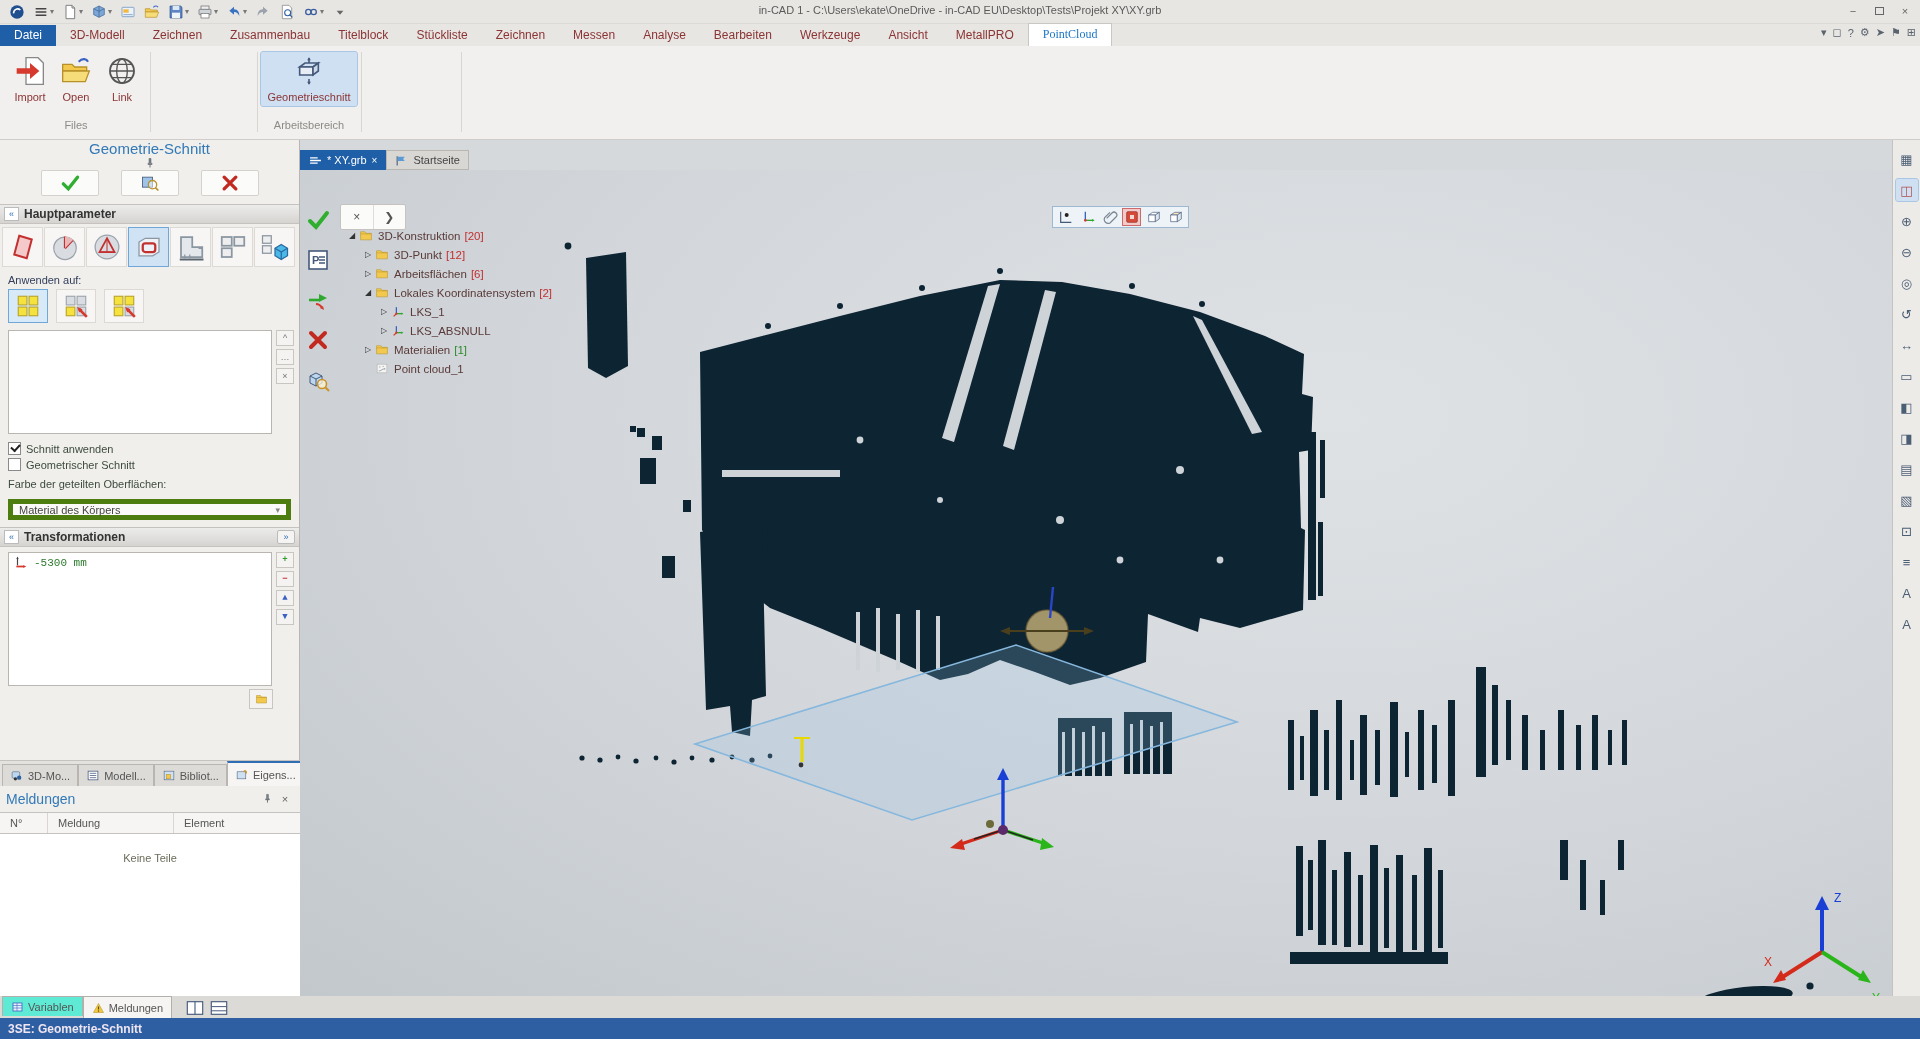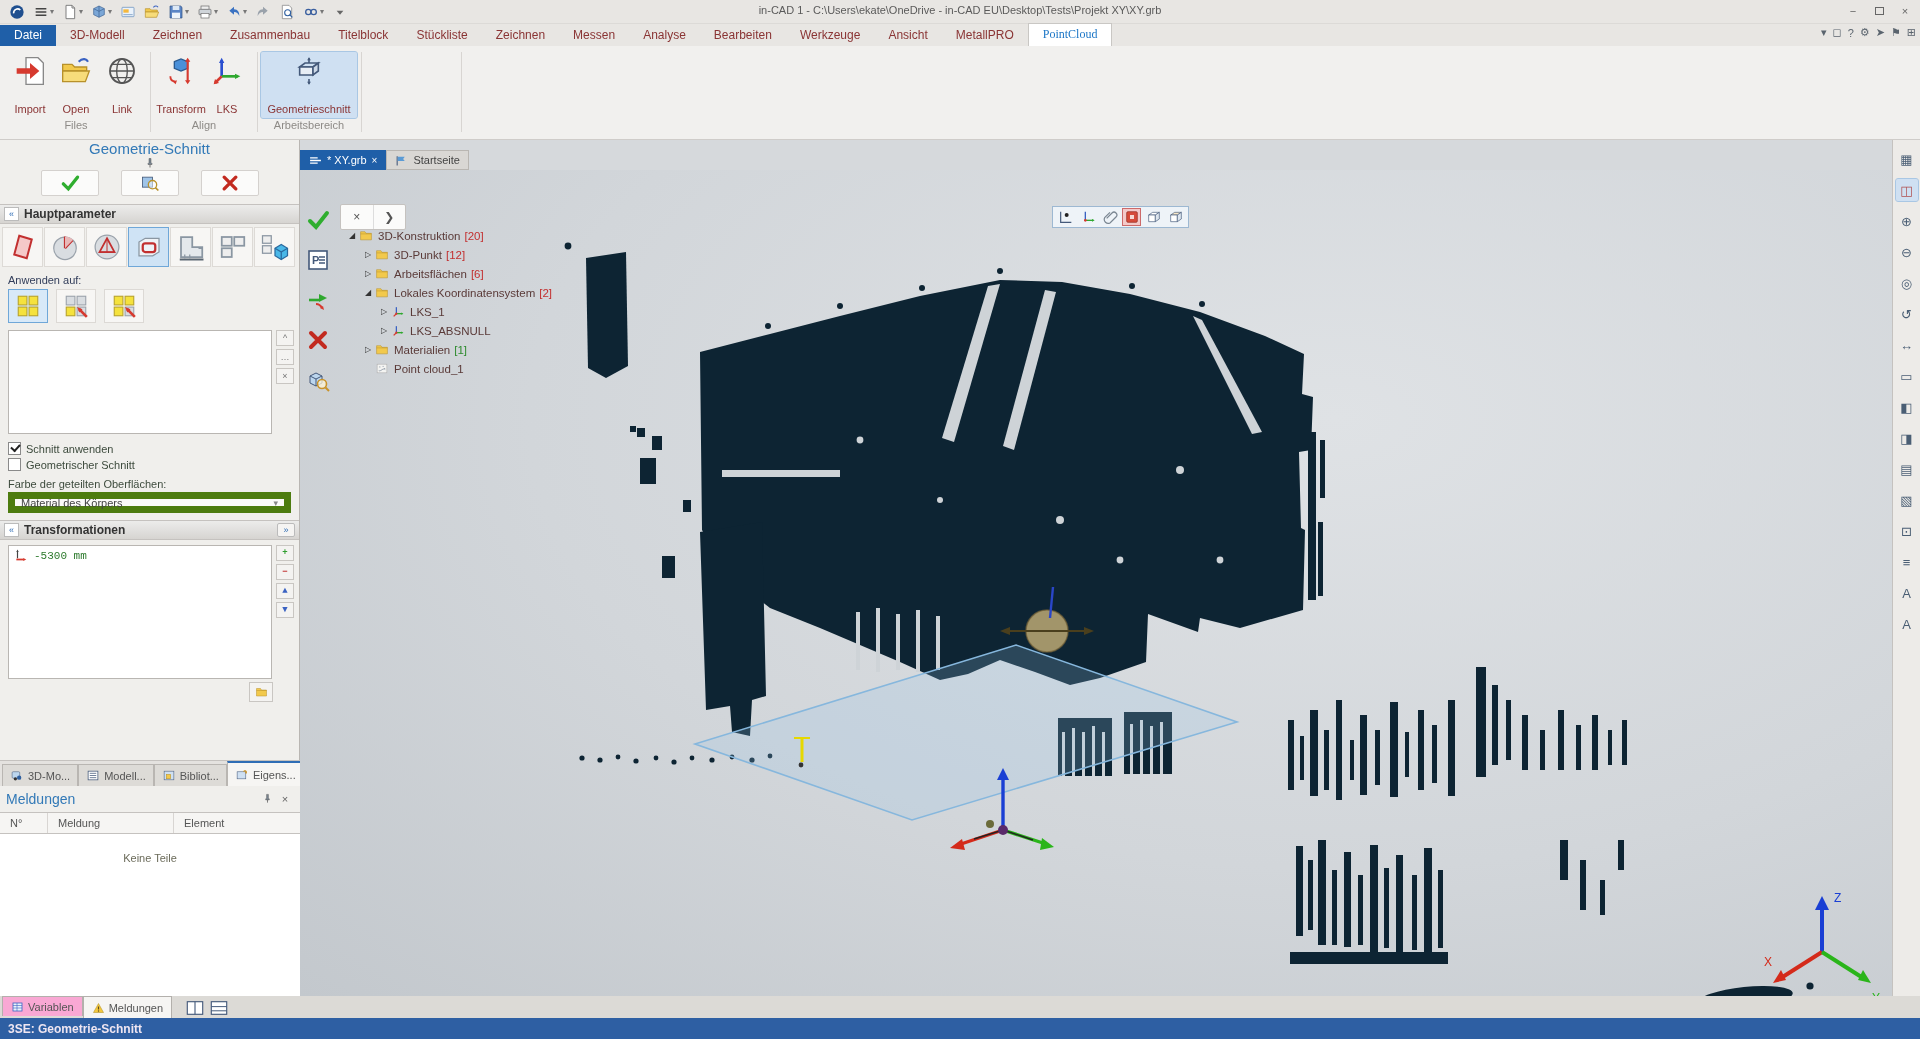--- a/index.html
+++ b/index.html
@@ -25,21 +25,21 @@
   .rtab.active { background:#fff; color:#1a75c6; border:1px solid #c9c7c4; border-bottom:none;font-family:Liberation Serif, serif; }
   #tabrow-right { position:absolute; right:4px; top:26px; display:flex; gap:6px; align-items:center; }
   .tr-ico { font-size:11px; color:#5a646e; }
 
   
   #ribbon { position:absolute; left:0; top:46px; width:1920px; height:94px; background:#f1f0ee; border-bottom:1px solid #cfccc9; }
   .rgroup { position:absolute; top:0; height:93px; }
   .rgroup .btns { display:flex; align-items:flex-start; padding-top:6px; justify-content:center; }
   .rbtn { width:46px; display:flex; flex-direction:column; align-items:center; padding:3px 1px; border-radius:2px; }
   .rbtn svg { width:32px; height:32px; }
-  .rbtn .lbl { margin-top:16px; font-size:11px; color:#8a3434; text-align:center; line-height:12px; }
+  .rbtn .lbl { margin-top:4px; font-size:11px; color:#8a3434; text-align:center; line-height:12px; }
   .rbtn.active { background:#cfe0f2; outline:1px solid #a9c7e4; }
   .rbtn.wide { width:96px; }
   .grp-label { position:absolute; bottom:8px; width:100%; text-align:center; color:#8d8a86; font-size:11px; }
   .grp-sep { position:absolute; top:6px; height:80px; width:1px; background:#d8d5d2; }
 
   
   #leftpanel { position:absolute; left:0; top:140px; width:300px; height:856px; background:#f0efec; border-right:1px solid #b9b6b2; }
   #panel-head { height:28px; display:flex; align-items:center; padding:0 6px;flex-direction:column; }
   #panel-title { color:#3279b7; font-size:15px; flex:1; }
   .ph-ico { width:18px; text-align:center; color:#666; font-size:11px; }
@@ -64,21 +64,21 @@
   .side-col { width:26px; display:flex; flex-direction:column; gap:3px; align-items:center; padding-top:0px; }
   .mini-btn { width:18px; height:16px; background:#f4f3f1; border:1px solid #c9c6c2; font-size:9px; color:#777; display:flex; align-items:center; justify-content:center; }
   .mini-btn.green { color:#2f9e2f; font-weight:bold; }
   .mini-btn.red { color:#c23030; font-weight:bold; }
   .mini-btn.blue { color:#3a62c2; }
   #chk-col { padding:8px 8px 0; display:flex; flex-direction:column; gap:3px; }
   .chk { display:flex; align-items:center; gap:5px; color:#3c4a3c; }
   .chk .box { width:13px; height:13px; background:#fff; border:1px solid #8a8a8a; position:relative; }
   .chk.checked .box::after { content:""; position:absolute; left:2px; top:1px; width:7px; height:4px; border-left:2px solid #222; border-bottom:2px solid #222; transform:rotate(-48deg); }
   #color-label { padding:7px 8px 2px; color:#3c4a3c; }
-  #material-dd { margin:0 8px; height:21px; background:#fbfaf9; border:7px solid #4d7c0f; display:flex; align-items:center; padding:0 6px; color:#444; }
+  #material-dd { margin:7px 8px; height:21px; background:#fbfaf9; border:5px solid #4d7c0f; display:flex; align-items:center; padding:0 6px; color:#444; }
   #material-dd .dd-arrow { margin-left:auto; color:#888; font-size:9px; }
   #transform-head { margin-top:7px; }
   #transform-row { display:flex; padding:5px 0 0 8px;font-family:Liberation Mono, monospace; }
   #transform-list { width:264px; height:134px; background:#fff; border:1px solid #b9b6b2; padding:3px 4px; }
   .titem { display:flex; align-items:center; gap:5px; color:#2c7a2c; }
   .titem svg { width:16px; height:14px; }
   #browse-row { height:24px; display:flex; justify-content:flex-end; padding:3px 26px 0 0; }
   #browse-btn { width:24px; height:20px; background:#f4f3f1; border:1px solid #c9c6c2; display:flex; align-items:center; justify-content:center; }
   #browse-btn svg { width:15px; height:12px; }
   #panel-tabs { position:absolute; left:0; top:620px; width:300px; height:26px; display:flex; align-items:flex-end; padding-left:2px; background:#e4e2df; border-top:1px solid #c5c2bf; }
@@ -87,21 +87,21 @@
   .ptab.active { background:#f6f5f3; height:25px; border-top:2px solid #2f6db5; }
   #msg-head { position:absolute; left:0; top:646px; width:300px; height:26px; display:flex; align-items:center; padding:0 6px; background:#f0efec; }
   #msg-title { color:#3279b7; font-size:14px; flex:1; }
   #msg-table-head { position:absolute; left:0; top:672px; width:300px; height:22px; display:flex; background:#f6f5f3; border-top:1px solid #c5c2bf; border-bottom:1px solid #c5c2bf; }
   .mth { display:flex; align-items:center; padding-left:10px; color:#555; border-right:1px solid #d8d5d2; }
   #msg-body { position:absolute; left:0; top:694px; width:300px; height:162px; background:#fff; }
   #msg-empty { text-align:center; padding-top:18px; color:#6b6b5a; }
 
   
   #bottomstrip { position:absolute; left:0; top:996px; width:1920px; height:22px; background:#dcdad6; display:flex; align-items:flex-end; }
-  .btab { display:flex; align-items:center; gap:4px; height:20px; padding:0 8px; background:#f9a8d4; border:1px solid #b3b0ac; border-bottom:none; color:#555; }
+  .btab { display:flex; align-items:center; gap:4px; height:20px; padding:0 8px; background:#5eead4; border:1px solid #b3b0ac; border-bottom:none; color:#555; }
   .btab svg { width:13px; height:12px; }
   .btab.active { background:#f6f5f3; height:22px; }
   #bs-icons { display:flex; gap:6px; margin-left:14px; padding-bottom:3px; }
   #bs-icons svg { width:18px; height:14px; }
   #statusbar { position:absolute; left:0; top:1018px; width:1920px; height:21px; background:#2e5fa3; display:flex; align-items:center; padding-left:8px; }
   #status-text { color:#efe6f2; font-size:12px; font-weight:bold; }
 
   
   #viewport { position:absolute; left:300px; top:140px; width:1592px; height:856px; background:#d6d9dc; overflow:hidden; }
   #doc-tabs { position:absolute; left:0; top:10px; height:20px; display:flex; z-index:5; }
@@ -547,38 +547,20 @@
           <div class="rbtn">
             <svg>
               <use href="#icon-globe"></use>
             </svg>
             <span class="lbl">Link</span>
           </div>
         </div>
       <div class="grp-label">Files</div>
     </div>
     <div class="grp-sep" style="left:150px;"></div>
-    <div class="rgroup" style="left:153px; width:102px;">
-      <div class="btns">
-
-      <div class="rbtn">
-            <svg>
-              <use href="#icon-transform"></use>
-            </svg>
-            <span class="lbl">Transform</span>
-          </div>
-          <div class="rbtn">
-            <svg>
-              <use href="#icon-lksaxes"></use>
-            </svg>
-            <span class="lbl">LKS</span>
-          </div>
-        </div>
-      <div class="grp-label">Align</div>
-    </div>
     <div class="grp-sep" style="left:257px;"></div>
     <div class="rgroup" style="left:259px; width:100px;">
       <div class="btns">
 
       <div class="rbtn active wide">
             <svg>
               <use href="#icon-sectionbox"></use>
             </svg>
             <span class="lbl">Geometrieschnitt</span>
           </div>

